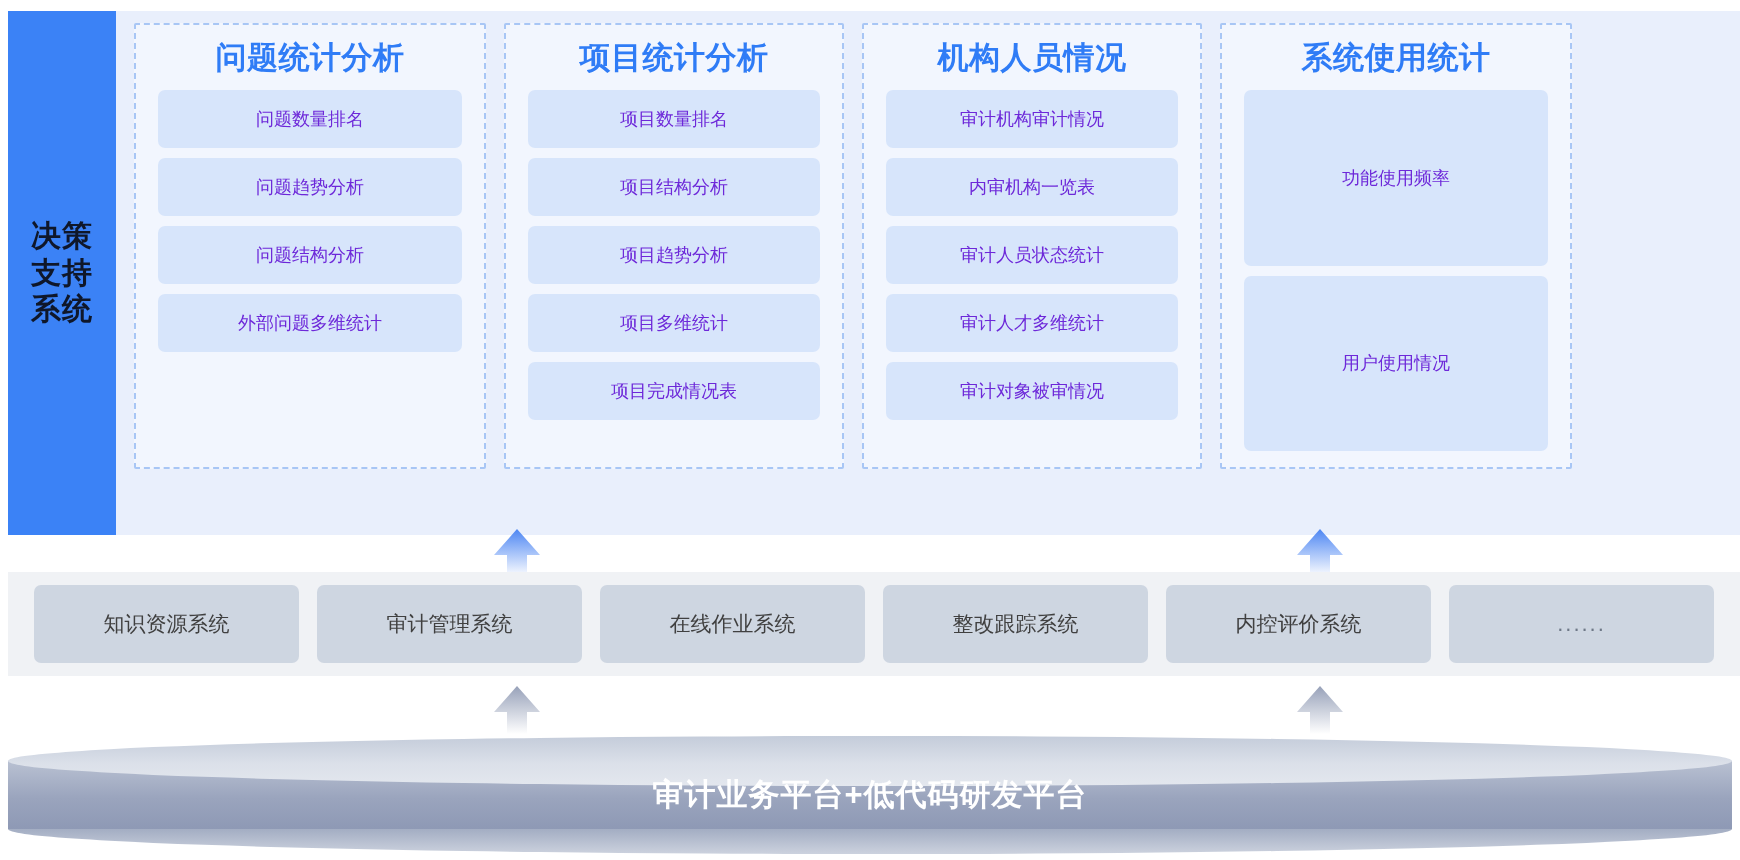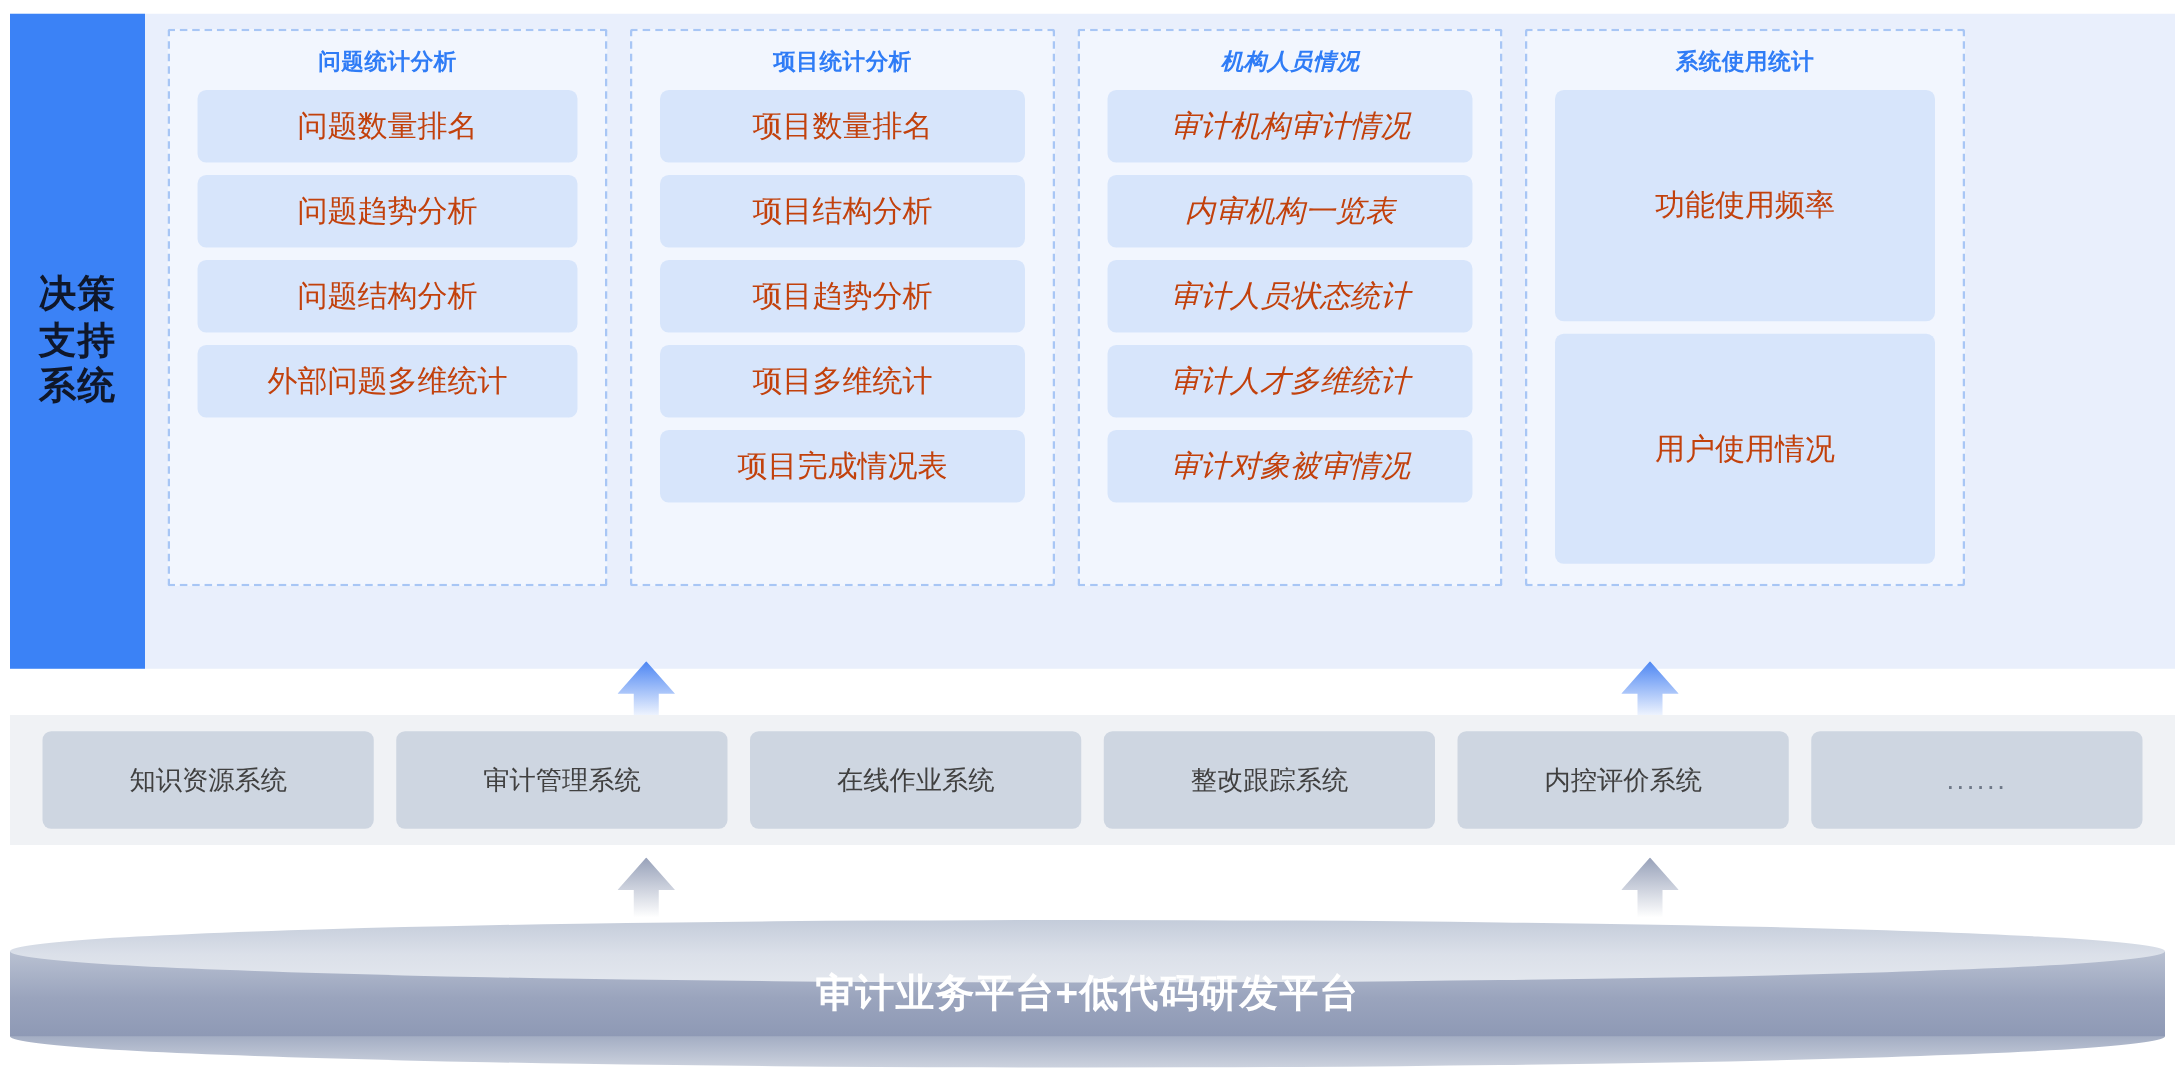--- a/index.html
+++ b/index.html
@@ -43,36 +43,36 @@
   .col {
     border: 2px dashed #a8c6f5;
     background: #f2f6fe;
     border-radius: 2px;
     padding: 12px 22px 16px 22px;
     display: flex; flex-direction: column;
     height: 446px;
   }
   .col-1 { width: 352px; }
   .col-2 { width: 340px; }
-  .col-3 { width: 340px; font-style: italic; }
+  .col-3 { width: 340px; }
   .col-4 { width: 352px; justify-content: space-between; }
   .col-title {
     color: #2f7cf6;
     font-weight: bold;
-    font-size: 18px;
+    font-size: 31px;
     text-align: center;
     margin-bottom: 11px;
     letter-spacing: 0.5px;
   }
   .col-items { display: flex; flex-direction: column; gap: 10px; flex: 1; }
   .item {
     background: #d7e5fb;
     border-radius: 7px;
-    color: #c2410c;
-    font-size: 24px;
+    color: #6d28d9;
+    font-size: 18px;
     display: flex; align-items: center; justify-content: center;
     height: 58px;
     text-align: center;
   }
   .col-4 .item { flex: 1; height: auto; }
 
   
   .arrow { position: absolute; width: 46px; height: 48px; }
   .arrow-blue-1 { left: 494px; top: 529px; }
   .arrow-blue-2 { left: 1297px; top: 529px; }

